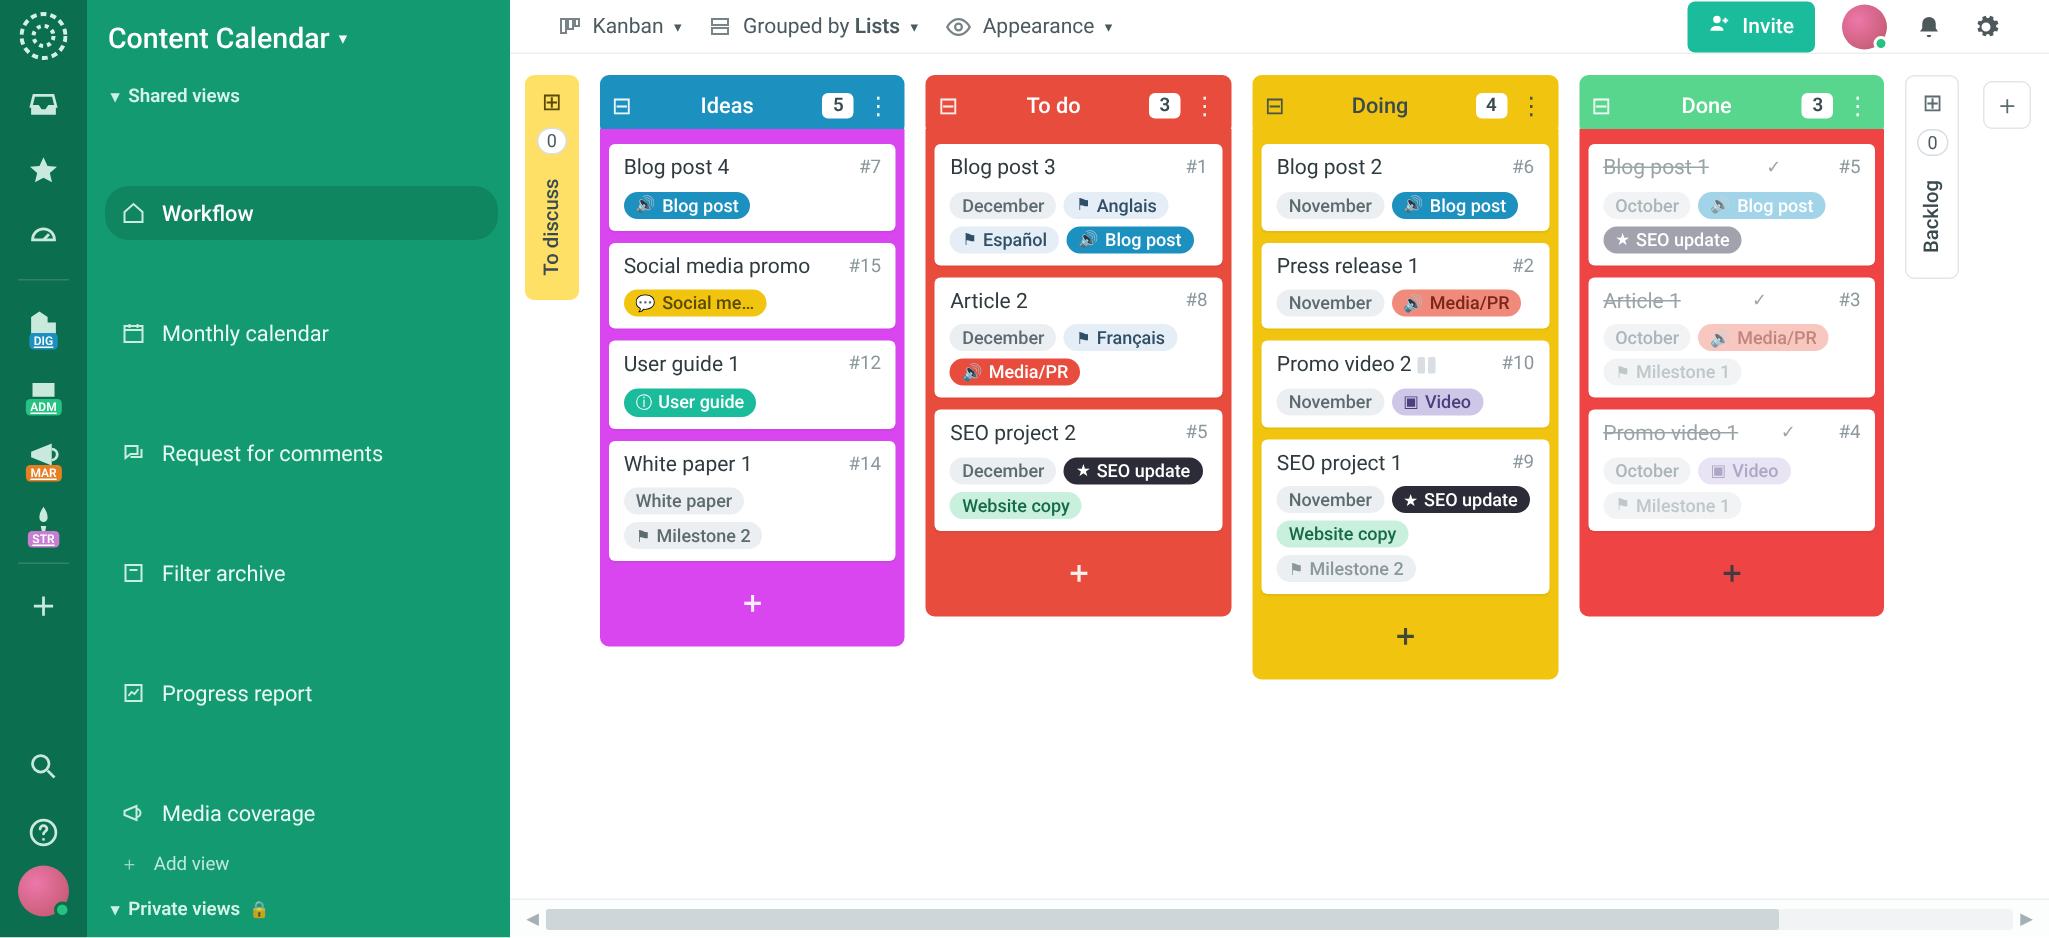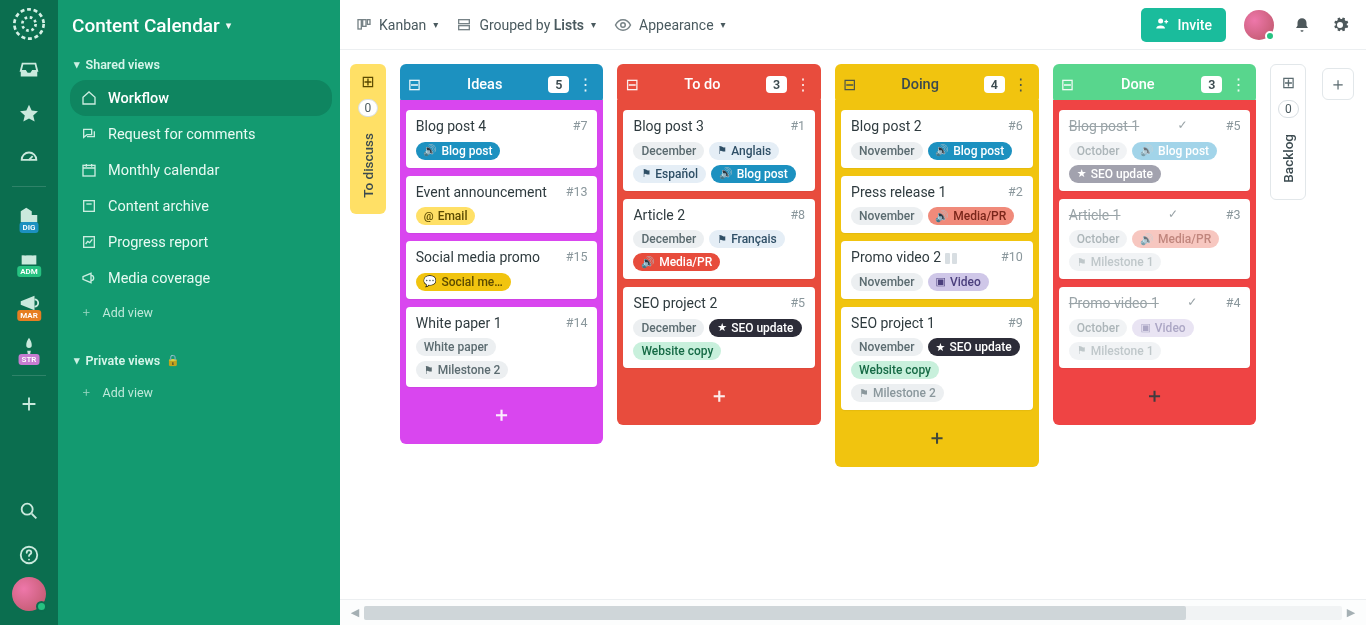--- a/index.html
+++ b/index.html
@@ -1,36 +1,36 @@
 <!DOCTYPE html>
 <html><head>
 <meta charset="utf-8">
 <style>
 * { margin: 0; padding: 0; box-sizing: border-box; font-family: -apple-system, BlinkMacSystemFont, "Segoe UI", Roboto, sans-serif; }
 body { background: #fff; width: 1366px; height: 625px; overflow: hidden; display: flex; }
 .icon-rail { width: 58px; background: #0b6e4f; display: flex; flex-direction: column; align-items: center; padding-top: 8px; gap: 0; }
 .icon-rail .rail-logo { width: 32px; height: 32px; margin-bottom: 8px; opacity: .95; }
 .icon-rail .rail-item { width: 58px; height: 44px; display: flex; justify-content: center; align-items: center; color: #dff7ed; position: relative; cursor: pointer; }
 .icon-rail .rail-item svg { width: 22px; height: 22px; fill: #dff7ed; opacity: .9; }
-.icon-rail .rail-badge { position: absolute; bottom: 4px; left: 50%; transform: translateX(-50%); font-size: 8px; padding: 1px 3px; border-radius: 3px; font-weight: 600; color: #fff; }
+.icon-rail .rail-badge { position: absolute; bottom: 4px; left: 50%; transform: translateX(-50%); font-size: 8px; padding: 1px 3px; border-radius: 3px; font-weight: 600; color: #fff; text-decoration: underline; }
 .icon-rail .divider { width: 34px; height: 1px; background: rgba(255,255,255,.15); margin: 6px 0; }
 .icon-rail .spacer { flex: 1; }
 .icon-rail .avatar { width: 34px; height: 34px; border-radius: 50%; background: radial-gradient(circle at 35% 35%,#e7a,#b56); position: relative; margin-bottom: 14px; cursor: pointer; }
 .icon-rail .avatar .online { position: absolute; width: 11px; height: 11px; background: #26c281; border: 2px solid #0b6e4f; border-radius: 50%; bottom: -1px; right: -1px; }
 .sidebar { width: 282px; background: #139a70; color: #fff; display: flex; flex-direction: column; padding: 10px 8px 10px 12px; }
 .sidebar .title-row { display: flex; align-items: center; gap: 6px; font-size: 19px; font-weight: 500; padding: 4px 2px 14px; cursor: pointer; }
 .sidebar .caret-down { font-size: 11px; opacity: .95; }
 .sidebar .section-hdr { display: flex; align-items: center; gap: 6px; font-size: 12.5px; font-weight: 600; color: #d6f5ea; padding: 6px 4px 8px; cursor: pointer; }
-.sidebar .nav-item { display: flex; align-items: center; gap: 10px; height: 36px; padding: 0 10px; border-radius: 16px; color: #e8faf3; font-size: 14.5px; cursor: pointer; }
+.sidebar .nav-item { display: flex; align-items: center; gap: 10px; height: 36px; padding: 0 10px; border-radius: 16px; color: #e8faf3; font-size: 14.5px; cursor: pointer; margin-top: 44px; }
 .sidebar .nav-item.active { background: #0f8560; color: #fff; font-weight: 500; }
 .sidebar .nav-item .nav-icon { width: 18px; display: flex; justify-content: center; opacity: .9; }
 .sidebar .add-view { display: flex; align-items: center; gap: 10px; padding: 8px 10px; color: #bfe9da; font-size: 12.5px; cursor: pointer; }
 .sidebar .lock { font-size: 11px; opacity: .85; }
 .main { flex: 1; display: flex; flex-direction: column; background: #fff; min-width: 0; }
-.topbar { height: 50px; border-bottom: 1px solid #eceff1; display: flex; align-items: center; padding: 0 16px; gap: 18px; }
+.topbar { height: 36px; border-bottom: 1px solid #eceff1; display: flex; align-items: center; padding: 0 32px; gap: 18px; }
 .tb-btn { display: flex; align-items: center; gap: 7px; color: #4a5a5f; font-size: 14px; cursor: pointer; }
 .tb-btn .ico { opacity: .75; display: flex; }
 .filter-box { display: flex; align-items: center; gap: 10px; border: 1px solid #d8dee2; border-radius: 5px; height: 34px; padding: 0 12px; width: 210px; color: #9aa4a8; cursor: text; }
 .filter-box input { border: none; outline: none; font-size: 14px; color: #4a5a5f; background: transparent; width: 100%; }
 .filter-box input::placeholder { color: #9aa4a8; }
 .tb-spacer { flex: 1; }
 .invite-btn { background: #1abc9c; color: #fff; height: 34px; padding: 0 14px; border-radius: 5px; display: flex; align-items: center; gap: 8px; font-size: 14px; font-weight: 500; cursor: pointer; }
 .tb-avatar { width: 30px; height: 30px; border-radius: 50%; background: radial-gradient(circle at 35% 35%,#e7a,#b56); position: relative; cursor: pointer; }
 .tb-avatar .online { position: absolute; width: 10px; height: 10px; background: #26c281; border: 2px solid #fff; border-radius: 50%; bottom: -1px; right: -1px; }
 .tb-icon { width: 20px; height: 20px; cursor: pointer; color: #2f3b3f; opacity: .85; display: flex; align-items: center; justify-content: center; }
@@ -173,43 +173,43 @@
         <span class="nav-icon">
           <svg width="16" height="16" viewBox="0 0 24 24" style="color:#dff7ed">
             <path d="M3 11l9-8 9 8v10H3z" fill="none" stroke="currentColor" stroke-width="2"></path>
           </svg>
         </span>
         <span>Workflow</span>
       </div>
       <div class="nav-item">
         <span class="nav-icon">
           <svg width="16" height="16" viewBox="0 0 24 24" style="color:#dff7ed">
-            <path d="M4 5h12v8H9l-5 4V5z" fill="none" stroke="currentColor" stroke-width="2"></path>
-            <path d="M9 16h11V8" fill="none" stroke="currentColor" stroke-width="2"></path>
-          </svg>
-        </span>
-        <span>Request for comments</span>
+            <rect x="3" y="5" width="18" height="16" fill="none" stroke="currentColor" stroke-width="2"></rect>
+            <path d="M3 9h18M8 3v4M16 3v4" stroke="currentColor" stroke-width="2"></path>
+          </svg>
+        </span>
+        <span>Monthly calendar</span>
       </div>
       <div class="nav-item">
         <span class="nav-icon">
           <svg width="16" height="16" viewBox="0 0 24 24" style="color:#dff7ed">
-            <rect x="3" y="5" width="18" height="16" fill="none" stroke="currentColor" stroke-width="2"></rect>
-            <path d="M3 9h18M8 3v4M16 3v4" stroke="currentColor" stroke-width="2"></path>
-          </svg>
-        </span>
-        <span>Monthly calendar</span>
+            <path d="M4 5h12v8H9l-5 4V5z" fill="none" stroke="currentColor" stroke-width="2"></path>
+            <path d="M9 16h11V8" fill="none" stroke="currentColor" stroke-width="2"></path>
+          </svg>
+        </span>
+        <span>Request for comments</span>
       </div>
       <div class="nav-item">
         <span class="nav-icon">
           <svg width="16" height="16" viewBox="0 0 24 24" style="color:#dff7ed">
             <rect x="4" y="4" width="16" height="16" fill="none" stroke="currentColor" stroke-width="2"></rect>
             <path d="M8 9h8" stroke="currentColor" stroke-width="2"></path>
           </svg>
         </span>
-        <span>Content archive</span>
+        <span>Filter archive</span>
       </div>
       <div class="nav-item">
         <span class="nav-icon">
           <svg width="16" height="16" viewBox="0 0 24 24" style="color:#dff7ed">
             <rect x="4" y="4" width="16" height="16" fill="none" stroke="currentColor" stroke-width="2"></rect>
             <path d="M7 15l3-4 3 2 4-5" fill="none" stroke="currentColor" stroke-width="2"></path>
           </svg>
         </span>
         <span>Progress report</span>
       </div>
@@ -315,34 +315,34 @@
             <div class="card-top">
               <span class="card-title">Blog post 4</span>
               <span class="card-id">#7</span>
             </div>
             <div class="tag-row">
               <span class="tag" style="background:#1c91c0;color:#fff"><span class="tico">🔊</span>Blog post</span>
             </div>
           </div>
           <div class="card">
             <div class="card-top">
-              <span class="card-title">Event announcement</span>
-              <span class="card-id">#13</span>
-            </div>
-            <div class="tag-row">
-              <span class="tag" style="background:#ffe066;color:#5b4a00"><span class="tico">@</span>Email</span>
-            </div>
-          </div>
-          <div class="card">
-            <div class="card-top">
               <span class="card-title">Social media promo</span>
               <span class="card-id">#15</span>
             </div>
             <div class="tag-row">
               <span class="tag" style="background:#f1c40f;color:#5b4a00"><span class="tico">💬</span>Social me…</span>
+            </div>
+          </div>
+          <div class="card">
+            <div class="card-top">
+              <span class="card-title">User guide 1</span>
+              <span class="card-id">#12</span>
+            </div>
+            <div class="tag-row">
+              <span class="tag" style="background:#1abc9c;color:#fff"><span class="tico">ⓘ</span>User guide</span>
             </div>
           </div>
           <div class="card">
             <div class="card-top">
               <span class="card-title">White paper 1</span>
               <span class="card-id">#14</span>
             </div>
             <div class="tag-row">
               <span class="tag" style="background:#eceff1;color:#5b6b70">White paper</span>
               <span class="tag" style="background:#eceff1;color:#5b6b70"><span class="tico">⚑</span>Milestone 2</span>

